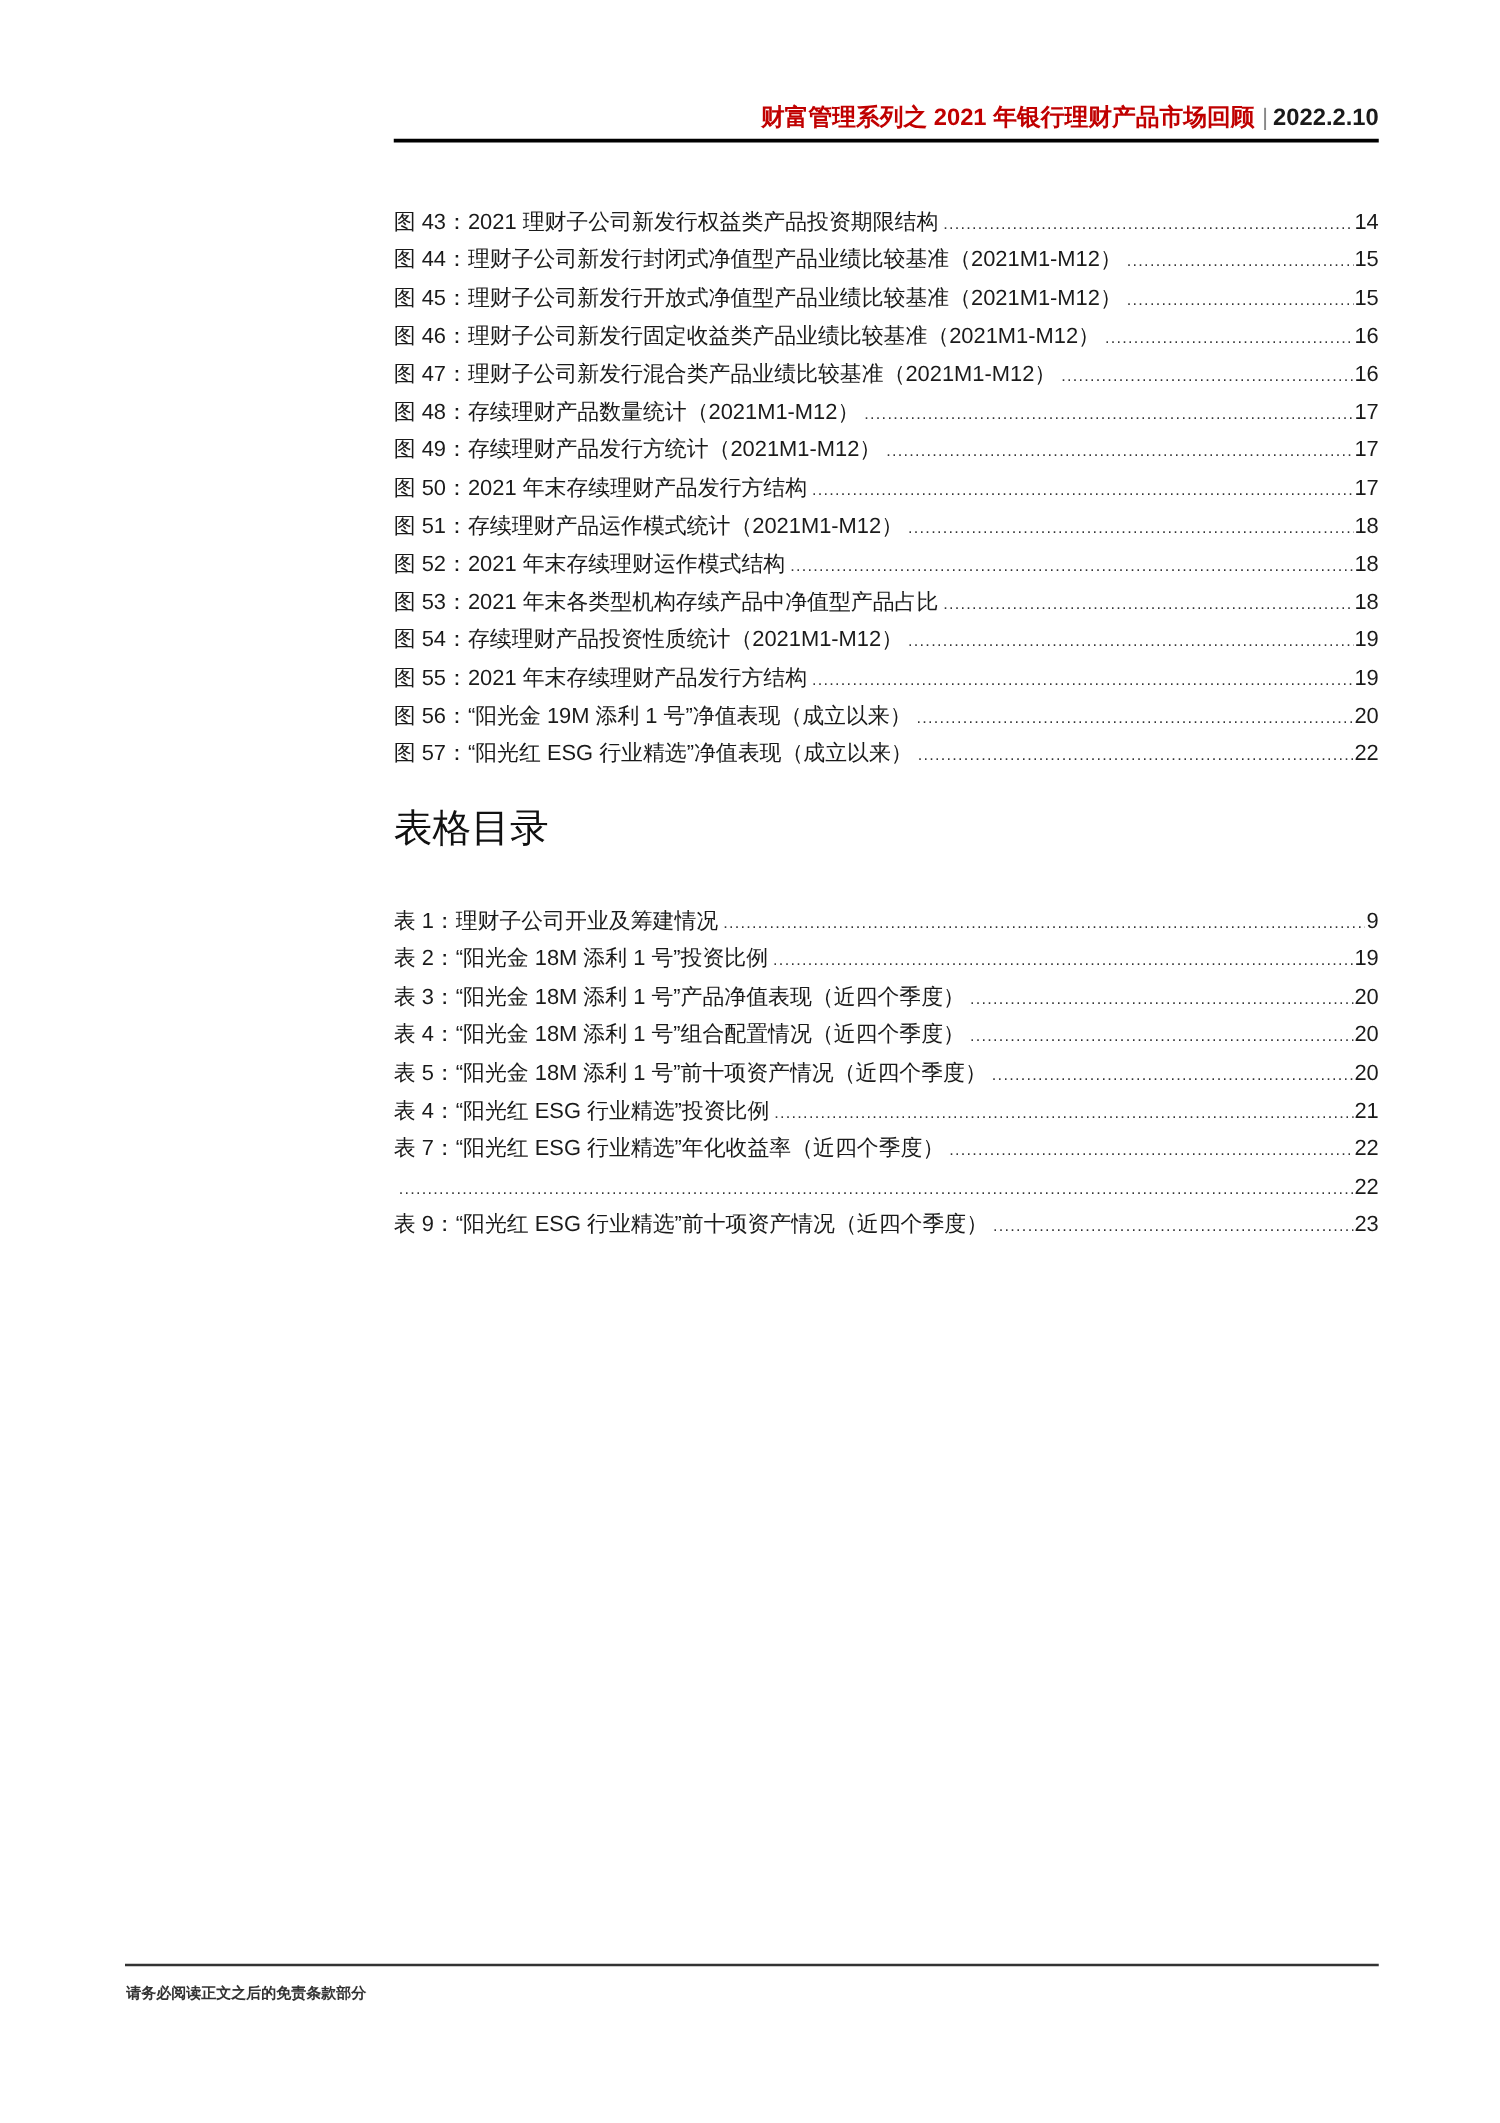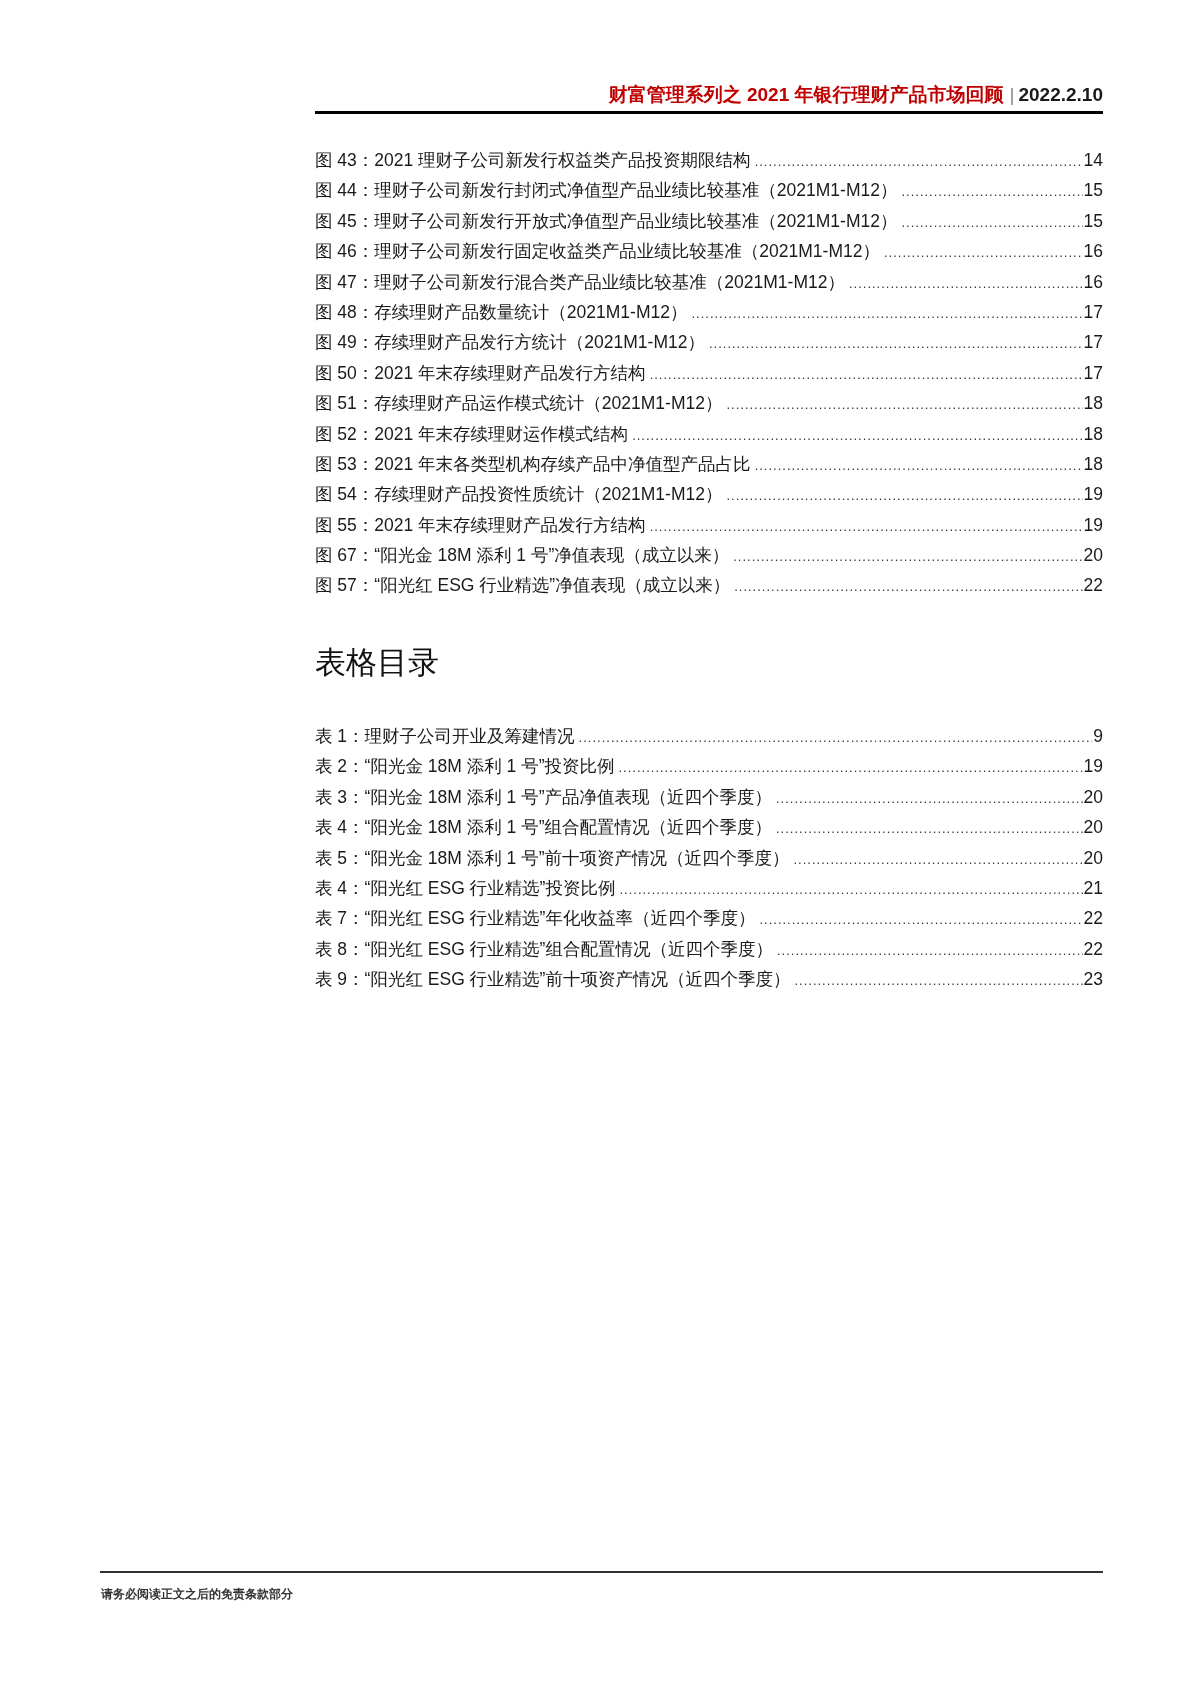--- a/index.html
+++ b/index.html
@@ -47,21 +47,21 @@
       background: #000000;
     }
     .toc-list {
       position: absolute;
       left: 315px;
       width: 788px;
       margin: 0;
       padding: 0;
       list-style: none;
     }
-    .toc-figures { top: 147px; }
+    .toc-figures { top: 164px; }
     .toc-tables { top: 723px; }
     .toc-item {
       display: flex;
       align-items: baseline;
       height: 30.4px;
       font-size: 17.5px;
       line-height: 26px;
       white-space: nowrap;
       color: #1a1a1a;
       cursor: pointer;
@@ -180,21 +180,21 @@
       <span class="label">图 54：存续理财产品投资性质统计（2021M1-M12）</span>
       <span class="dots"></span>
       <span class="page">19</span>
     </li>
   <li class="toc-item">
       <span class="label">图 55：2021 年末存续理财产品发行方结构</span>
       <span class="dots"></span>
       <span class="page">19</span>
     </li>
   <li class="toc-item">
-      <span class="label">图 67：“阳光金 18M 添利 1 号”净值表现（成立以来）</span>
+      <span class="label">图 56：“阳光金 19M 添利 1 号”净值表现（成立以来）</span>
       <span class="dots"></span>
       <span class="page">20</span>
     </li>
   <li class="toc-item">
       <span class="label">图 57：“阳光红 ESG 行业精选”净值表现（成立以来）</span>
       <span class="dots"></span>
       <span class="page">22</span>
     </li>
 </ul>
 
@@ -230,21 +230,20 @@
       <span class="label">表 4：“阳光红 ESG 行业精选”投资比例</span>
       <span class="dots"></span>
       <span class="page">21</span>
     </li>
   <li class="toc-item">
       <span class="label">表 7：“阳光红 ESG 行业精选”年化收益率（近四个季度）</span>
       <span class="dots"></span>
       <span class="page">22</span>
     </li>
   <li class="toc-item">
-      <span class="label">表 8：“阳光红 ESG 行业精选”组合配置情况（近四个季度）</span>
       <span class="dots"></span>
       <span class="page">22</span>
     </li>
   <li class="toc-item">
       <span class="label">表 9：“阳光红 ESG 行业精选”前十项资产情况（近四个季度）</span>
       <span class="dots"></span>
       <span class="page">23</span>
     </li>
 </ul>
 

